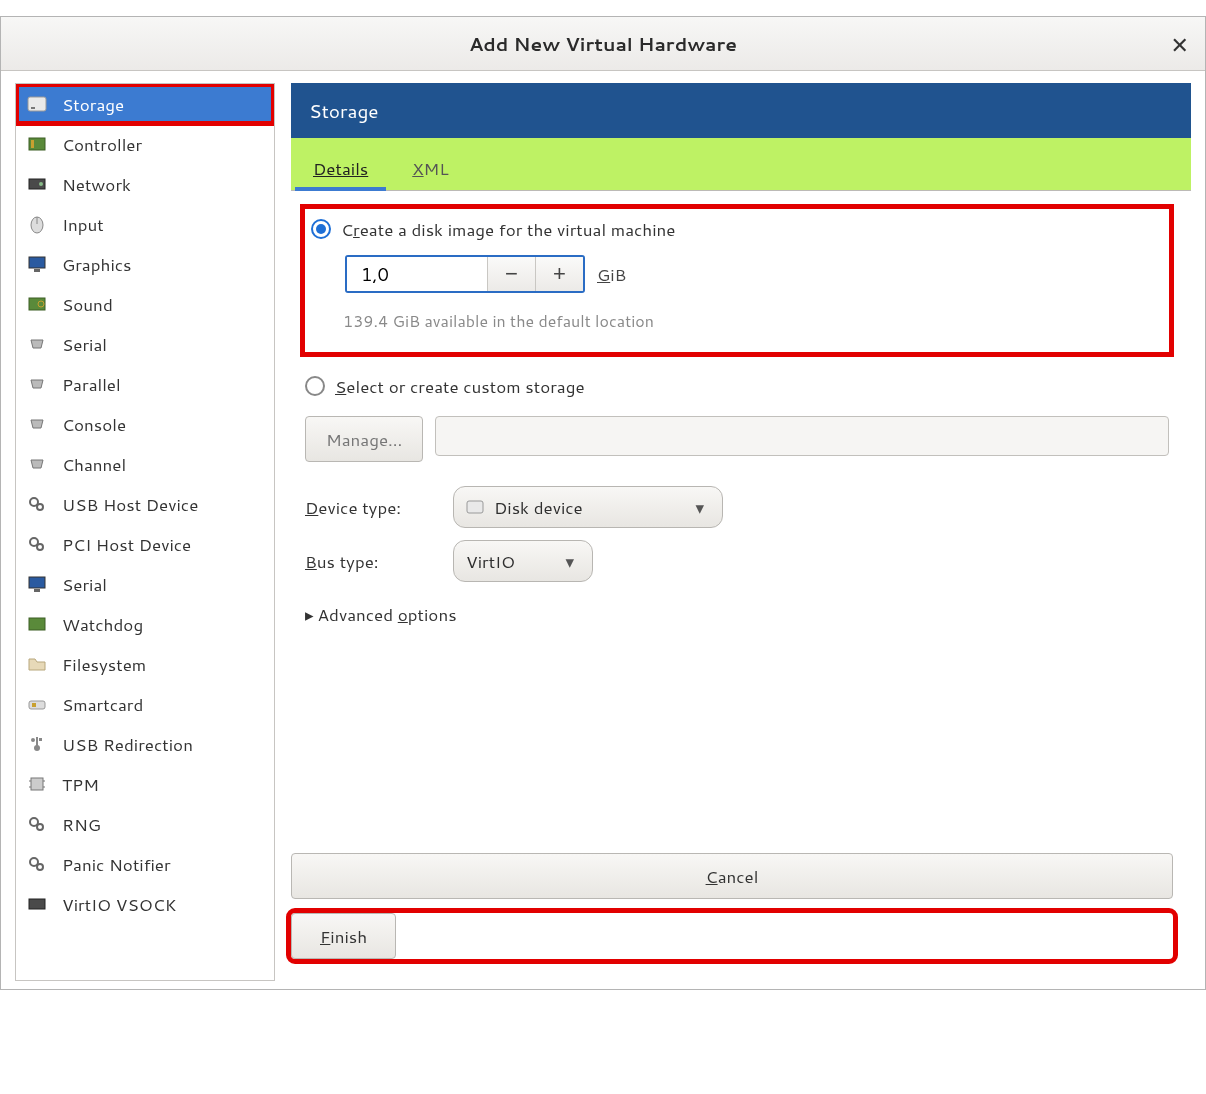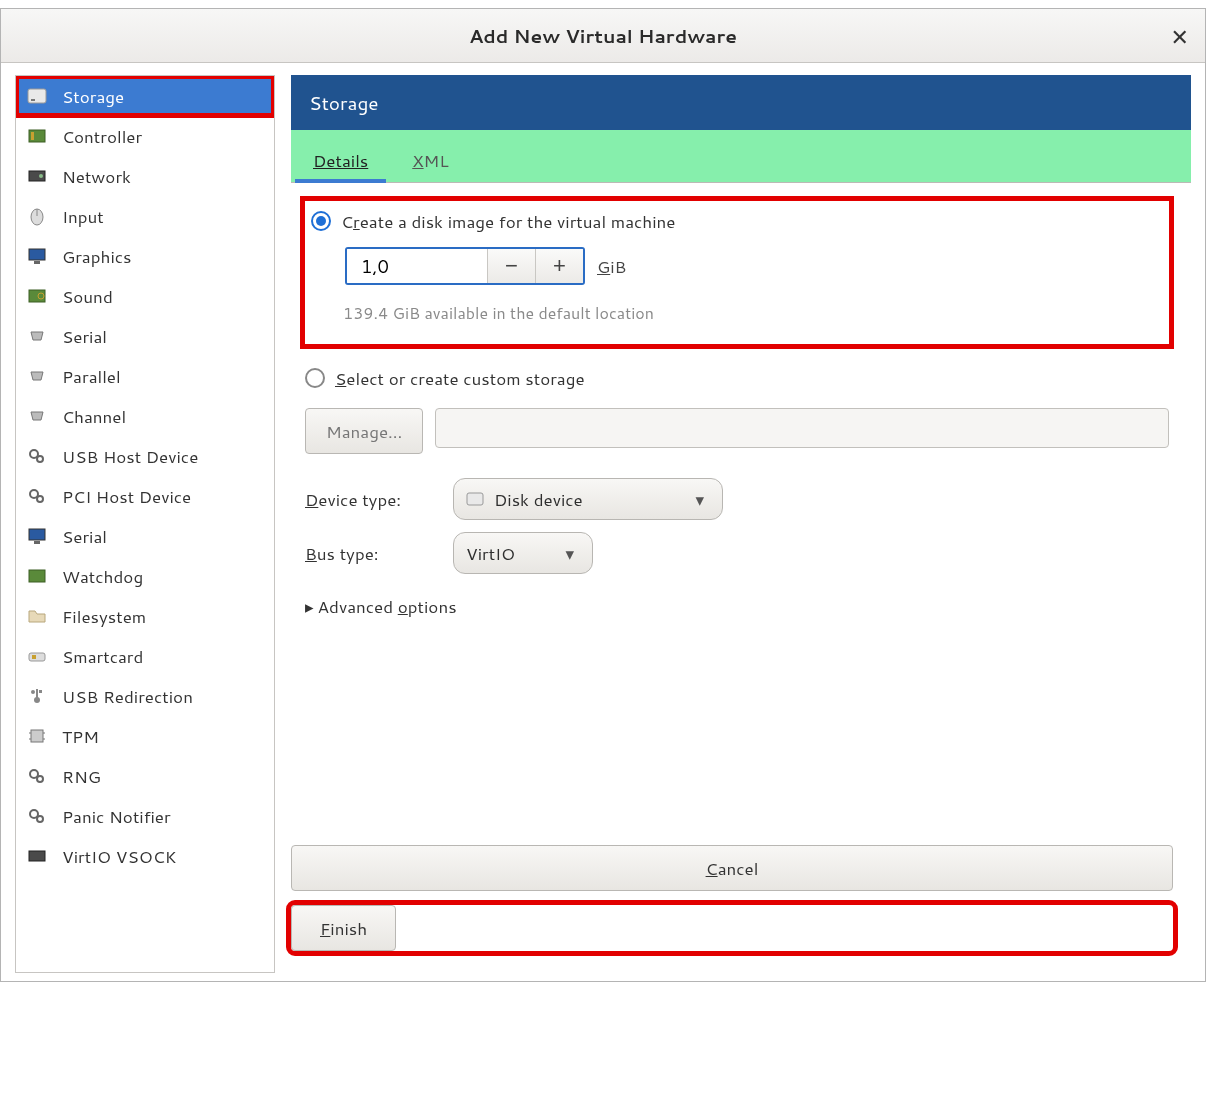--- a/index.html
+++ b/index.html
@@ -7,21 +7,21 @@
     margin: 0;
     font-family: "Cantarell", "DejaVu Sans", sans-serif;
     font-size: 17px;
     background: #fff;
     color: #2e2e2e;
   }
   .window {
     width: 1206px;
     border: 1px solid #b4b4b4;
     background: #fff;
-    margin: 8px auto;
+    margin: 16px auto;
   }
   .titlebar {
     position: relative;
     height: 54px;
     background: linear-gradient(#f7f7f6, #eceae8);
     border-bottom: 1px solid #c7c5c2;
     display: flex;
     align-items: center;
     justify-content: center;
   }
@@ -62,21 +62,21 @@
     display: flex;
     flex-direction: column;
   }
   .panel-header {
     background: #20538f;
     color: #fff;
     padding: 14px 18px;
     font-size: 19px;
   }
   .tabs {
-    background: #86efac;
+    background: #bef264;
     border-bottom: 1px solid #bcbab6;
     display: flex;
     padding-top: 10px;
   }
   .tab {
     padding: 8px 22px 10px 22px;
     color: #555;
     cursor: pointer;
     font-size: 17px;
     position: relative;
@@ -247,20 +247,28 @@
           </span>
         <span class="lbl">Serial</span>
       </div>
       <div class="side-item">
         <span class="ico">
             <svg width="20" height="20">
               <path d="M4 6 L16 6 L14 14 L6 14 Z" fill="#bbb" stroke="#777"></path>
             </svg>
           </span>
         <span class="lbl">Parallel</span>
+      </div>
+      <div class="side-item">
+        <span class="ico">
+            <svg width="20" height="20">
+              <path d="M4 6 L16 6 L14 14 L6 14 Z" fill="#bbb" stroke="#777"></path>
+            </svg>
+          </span>
+        <span class="lbl">Console</span>
       </div>
       <div class="side-item">
         <span class="ico">
             <svg width="20" height="20">
               <path d="M4 6 L16 6 L14 14 L6 14 Z" fill="#bbb" stroke="#777"></path>
             </svg>
           </span>
         <span class="lbl">Channel</span>
       </div>
       <div class="side-item">

